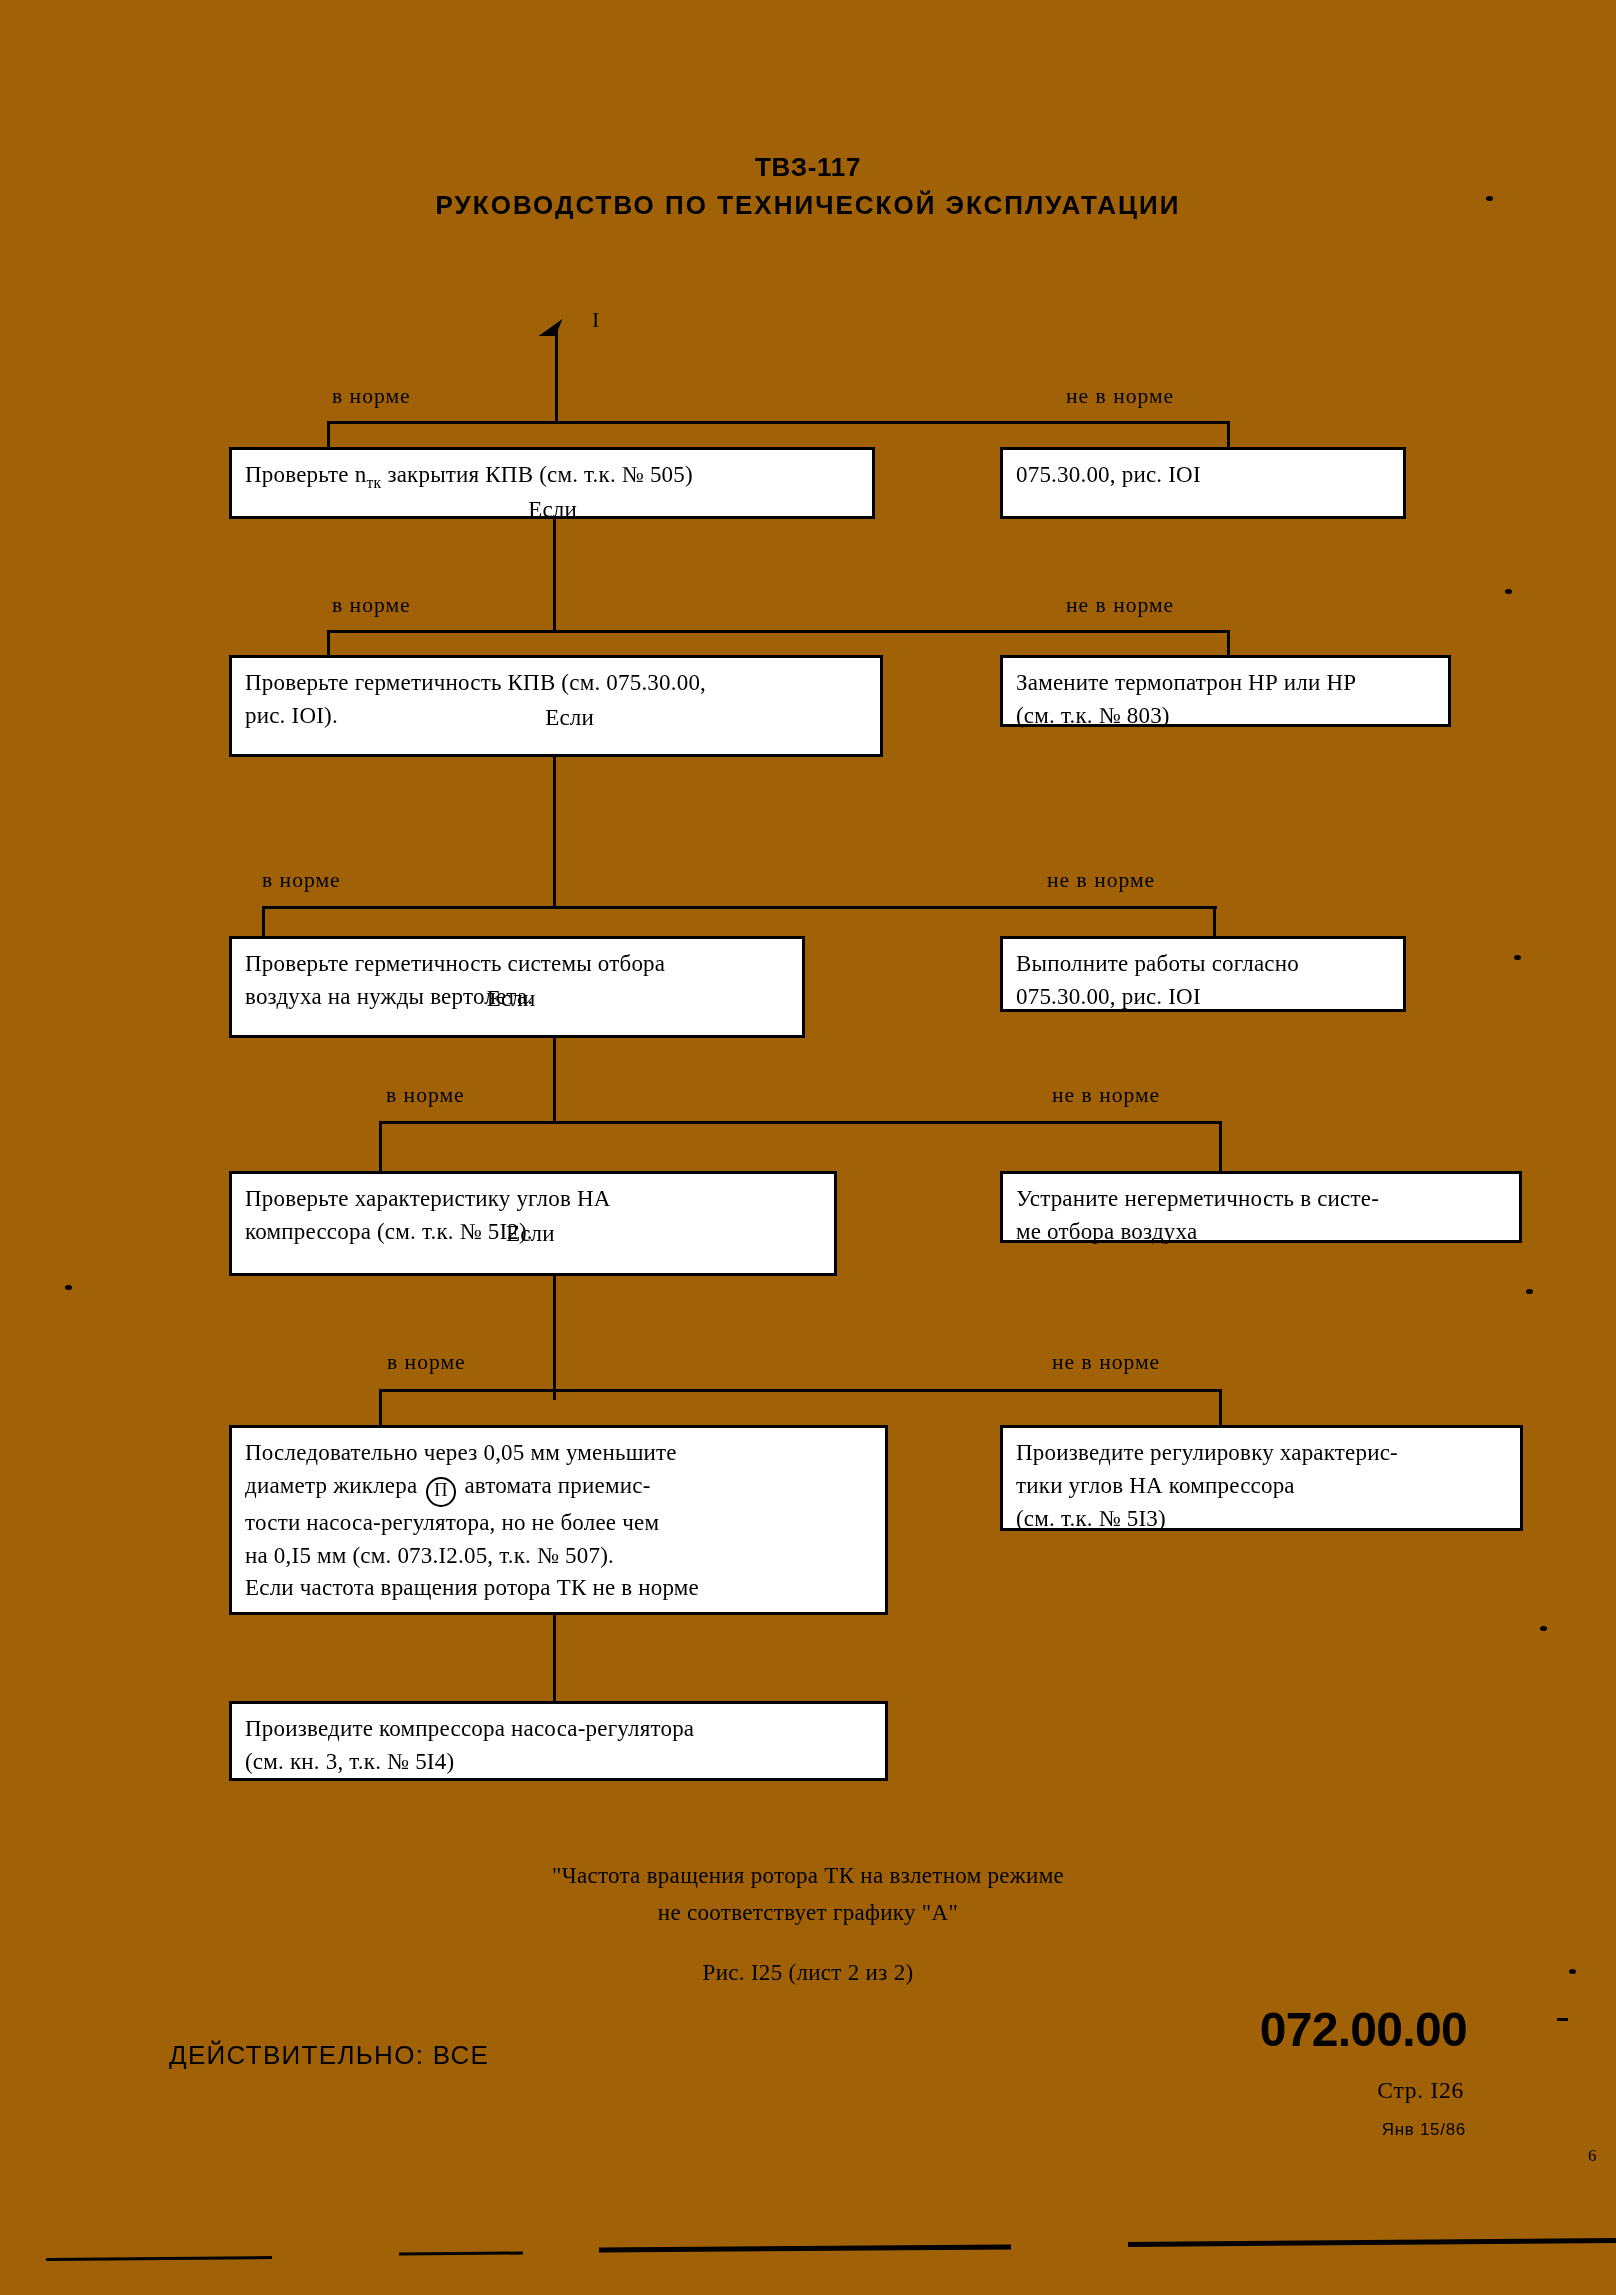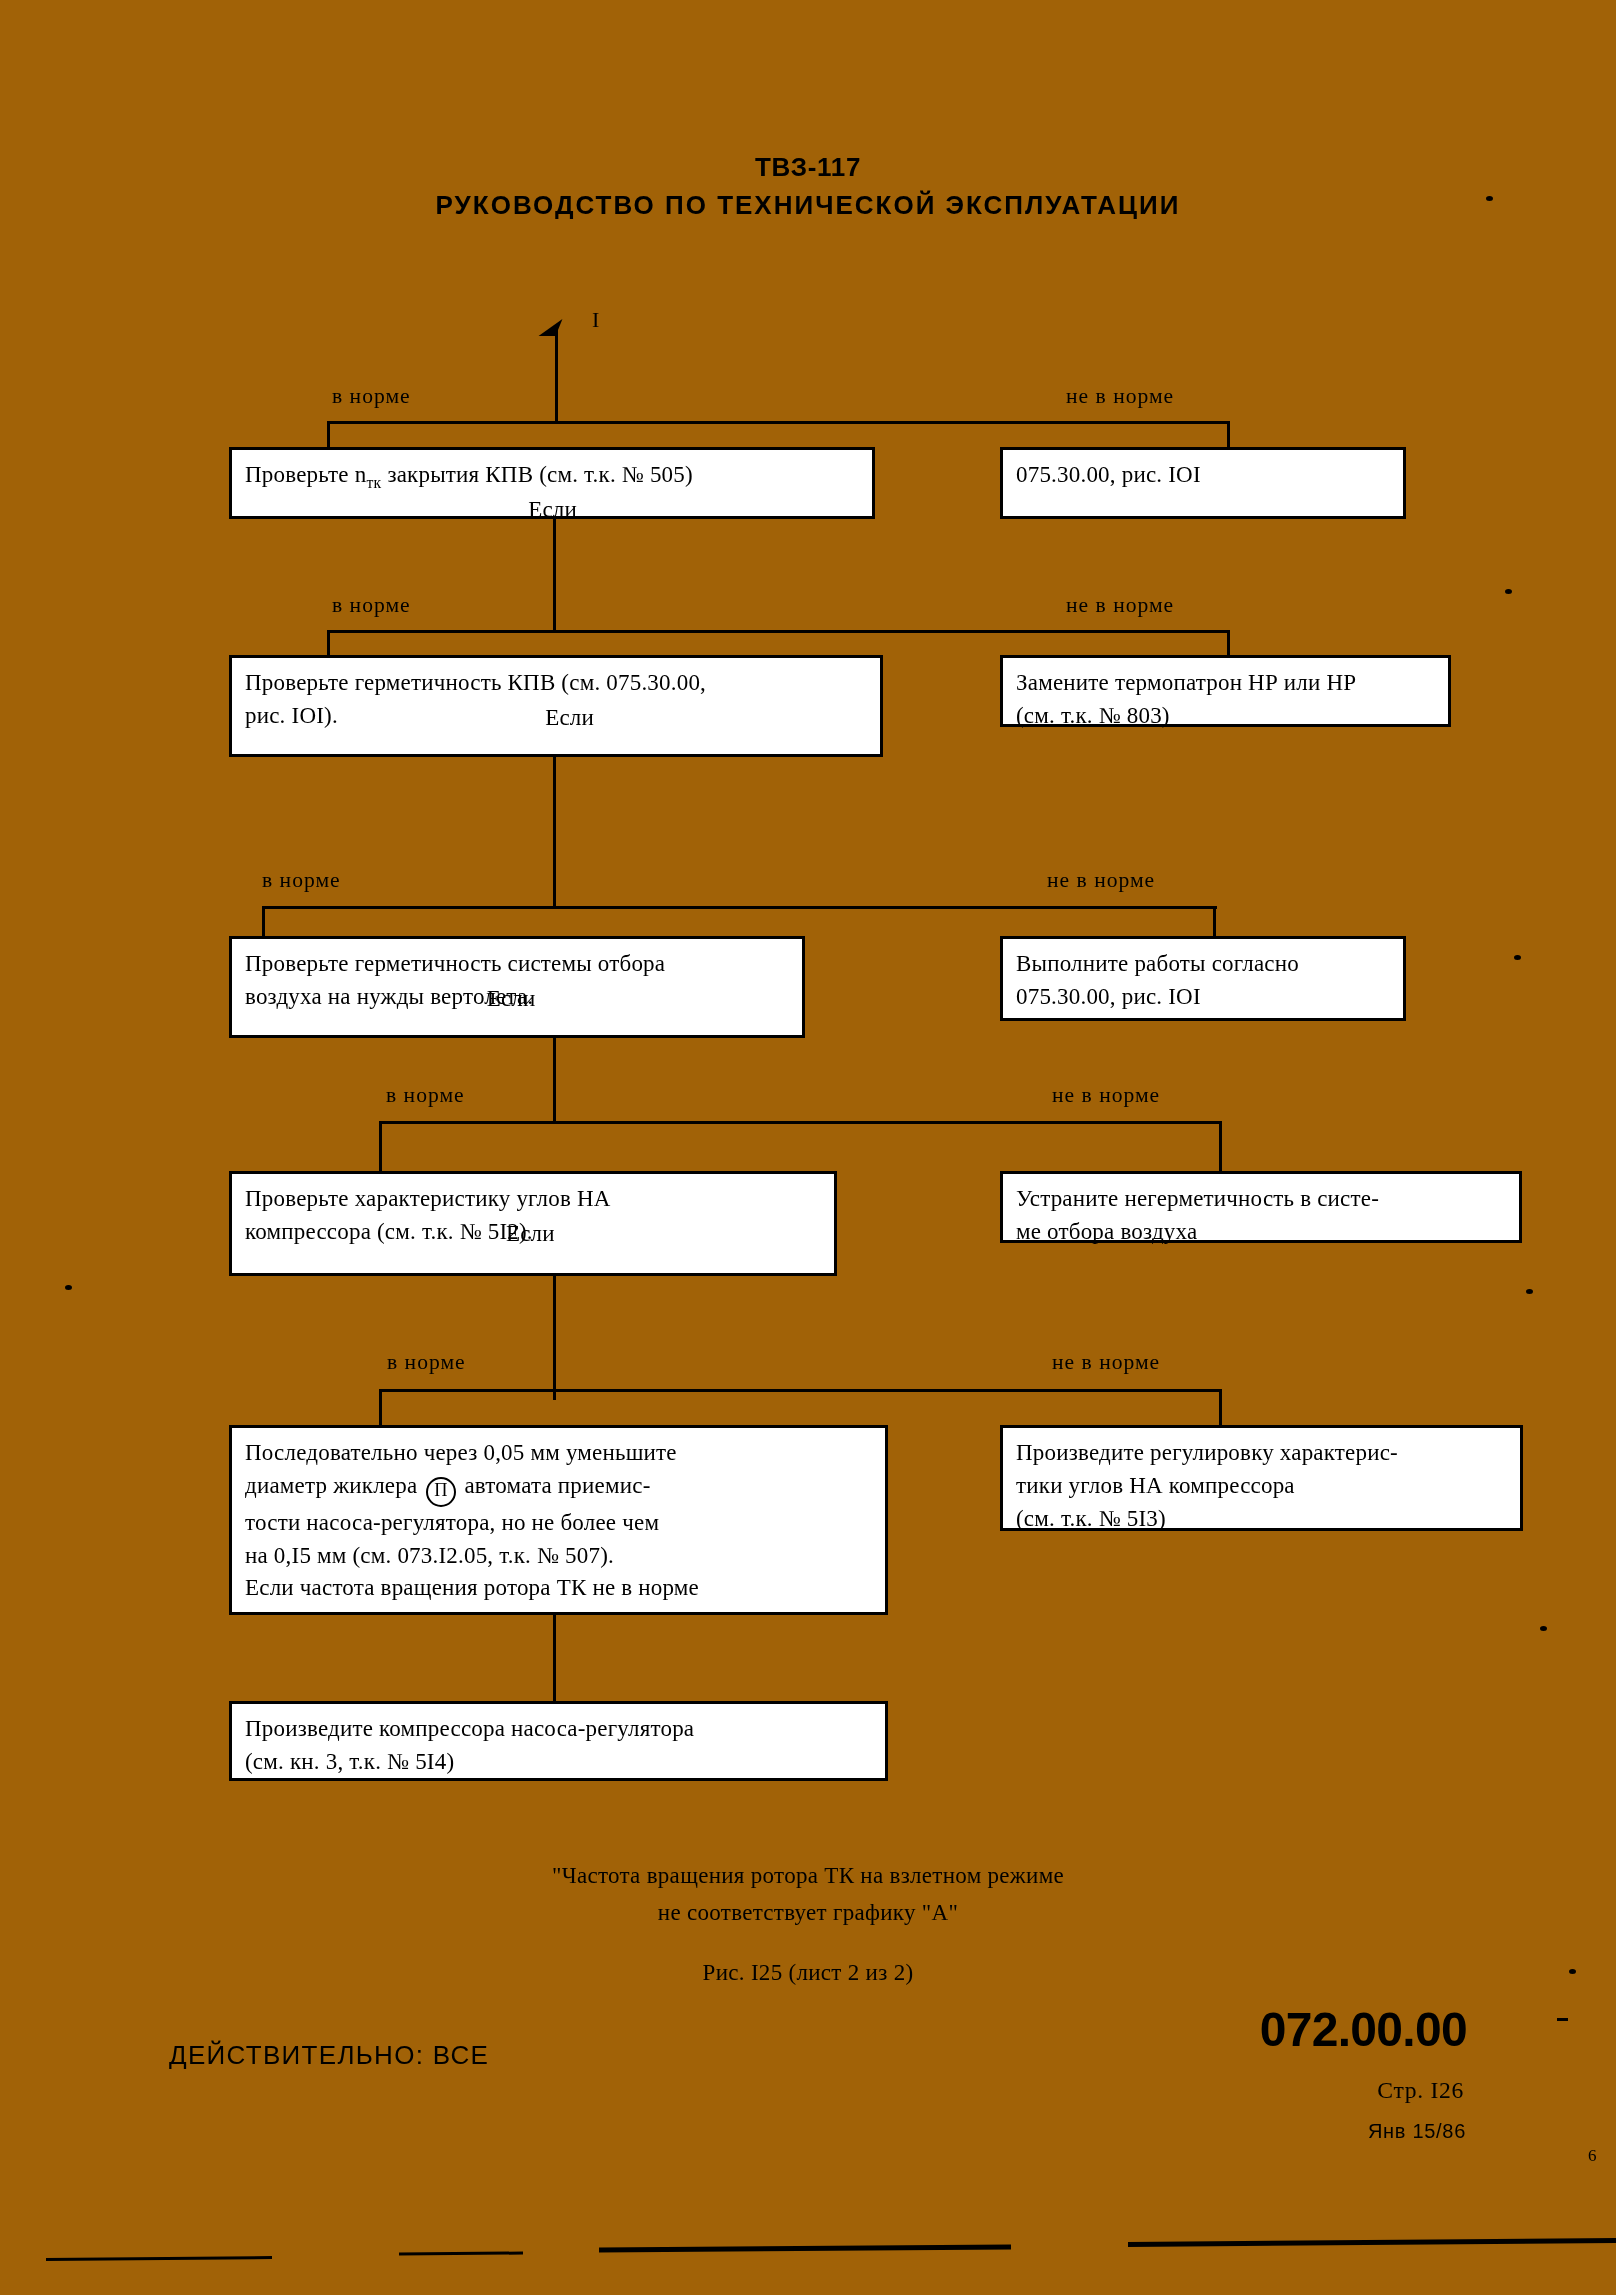--- a/index.html
+++ b/index.html
@@ -142,21 +142,21 @@
     right: 152px;
     top: 2077px;
     font-size: 23.6px;
     letter-spacing: 0.7px;
   }
   .foot-date {
     position: absolute;
     right: 150px;
     top: 2120px;
     font-family: "Liberation Sans", "DejaVu Sans", sans-serif;
-    font-size: 20px;
+    font-size: 17px;
     letter-spacing: 0.7px;
   }
   .foot-edge {
     position: absolute;
     right: 19.6px;
     top: 2146px;
     font-size: 17px;
   }
 
   
@@ -243,21 +243,21 @@
     <div class="conn h" style="left:262px; top:906px; width:955px;"></div>
     <div class="conn v" style="left:262px; top:906px; height:34px;"></div>
     <div class="conn v" style="left:1213px; top:906px; height:34px;"></div>
 
     <div class="node" style="left:229px; top:936px; width:576px; height:102px;">
       <span class="ln">Проверьте герметичность системы отбора</span>
       <span class="ln">воздуха на нужды вертолета.</span>
       <span class="ln center" style="margin-top:-31px; margin-left:-13px;">Если</span>
     </div>
 
-    <div class="node" style="left:1000px; top:936px; width:406px; height:85px;">
+    <div class="node" style="left:1000px; top:936px; width:406px; height:76px;">
       <span class="ln">Выполните работы согласно</span>
       <span class="ln">075.30.00, рис. IOI</span>
     </div>
 
     <div class="conn v" style="left:553px; top:1038px; height:84px;"></div>
 
     <div class="branch-label" style="left:386px; top:1083px;">в норме</div>
     <div class="branch-label" style="left:1052px; top:1083px;">не в норме</div>
 
     <div class="conn h" style="left:379px; top:1121px; width:843px;"></div>

